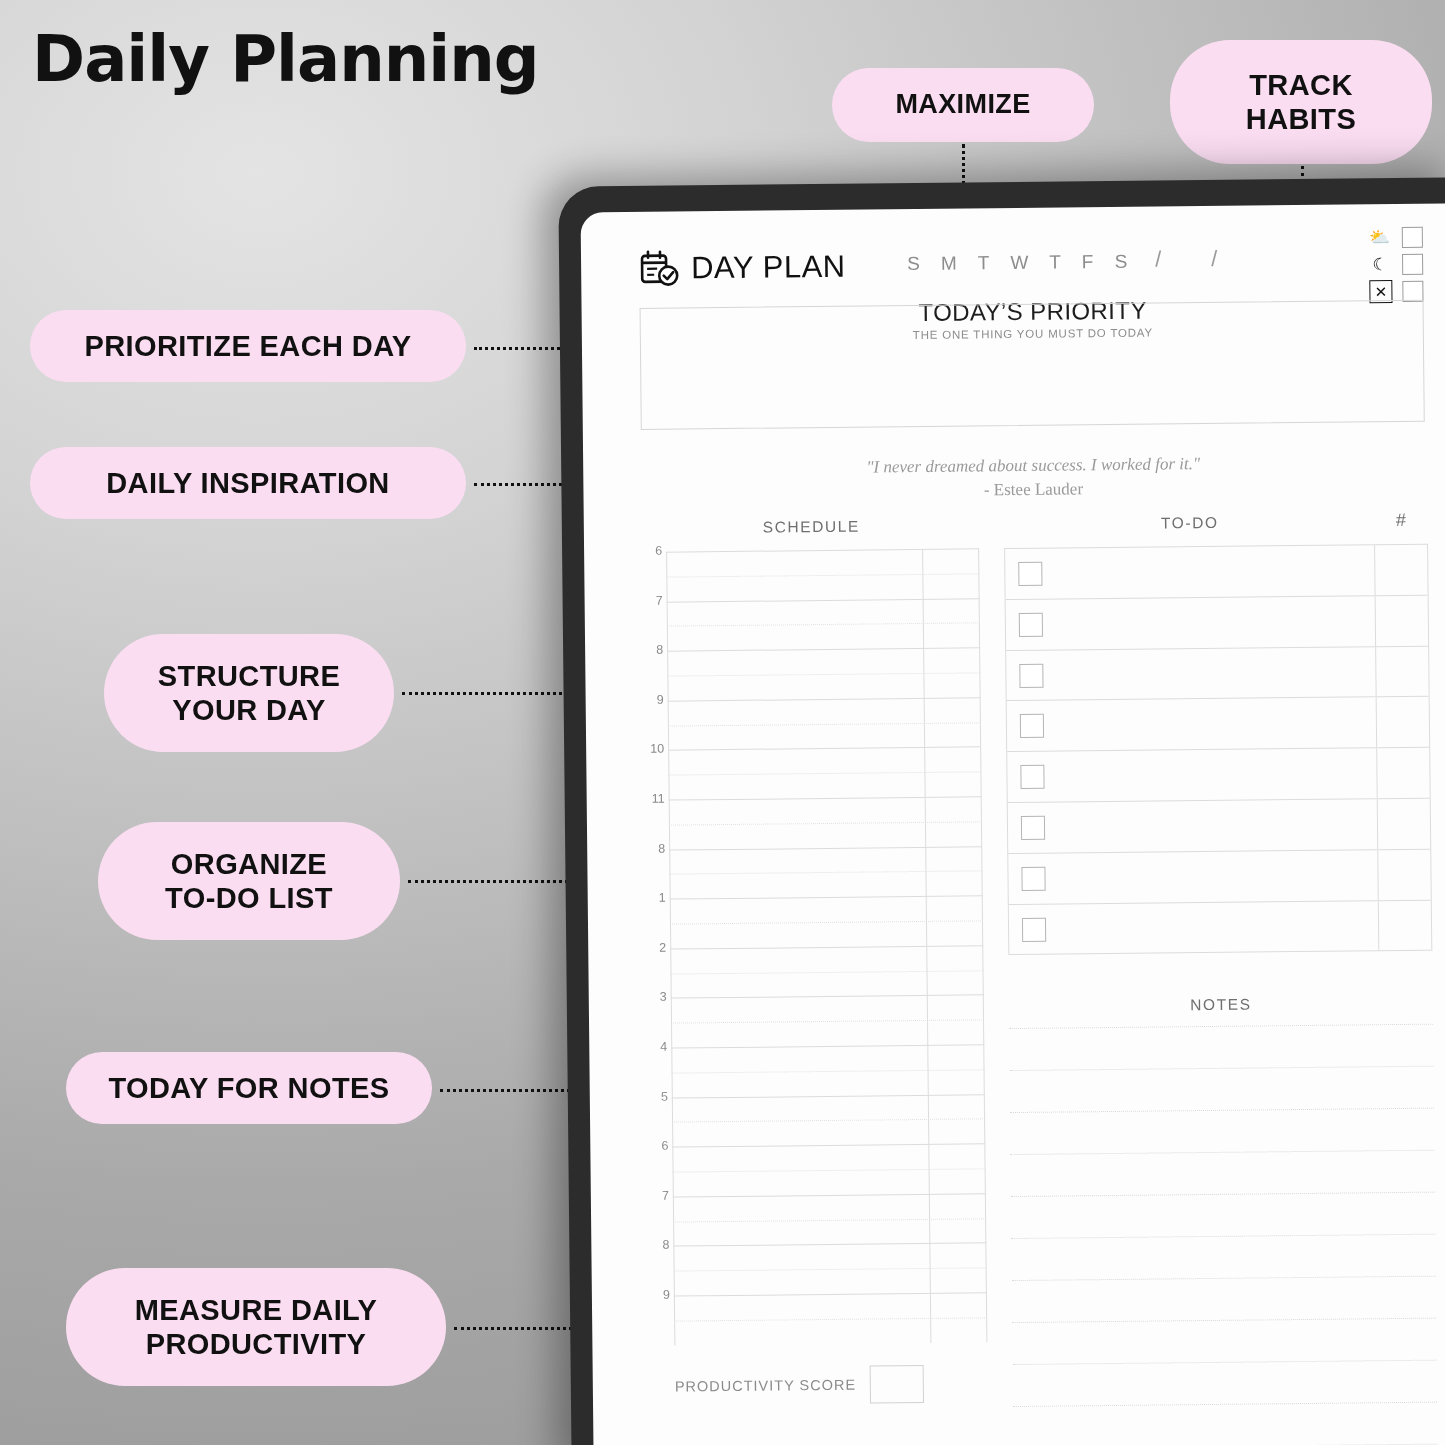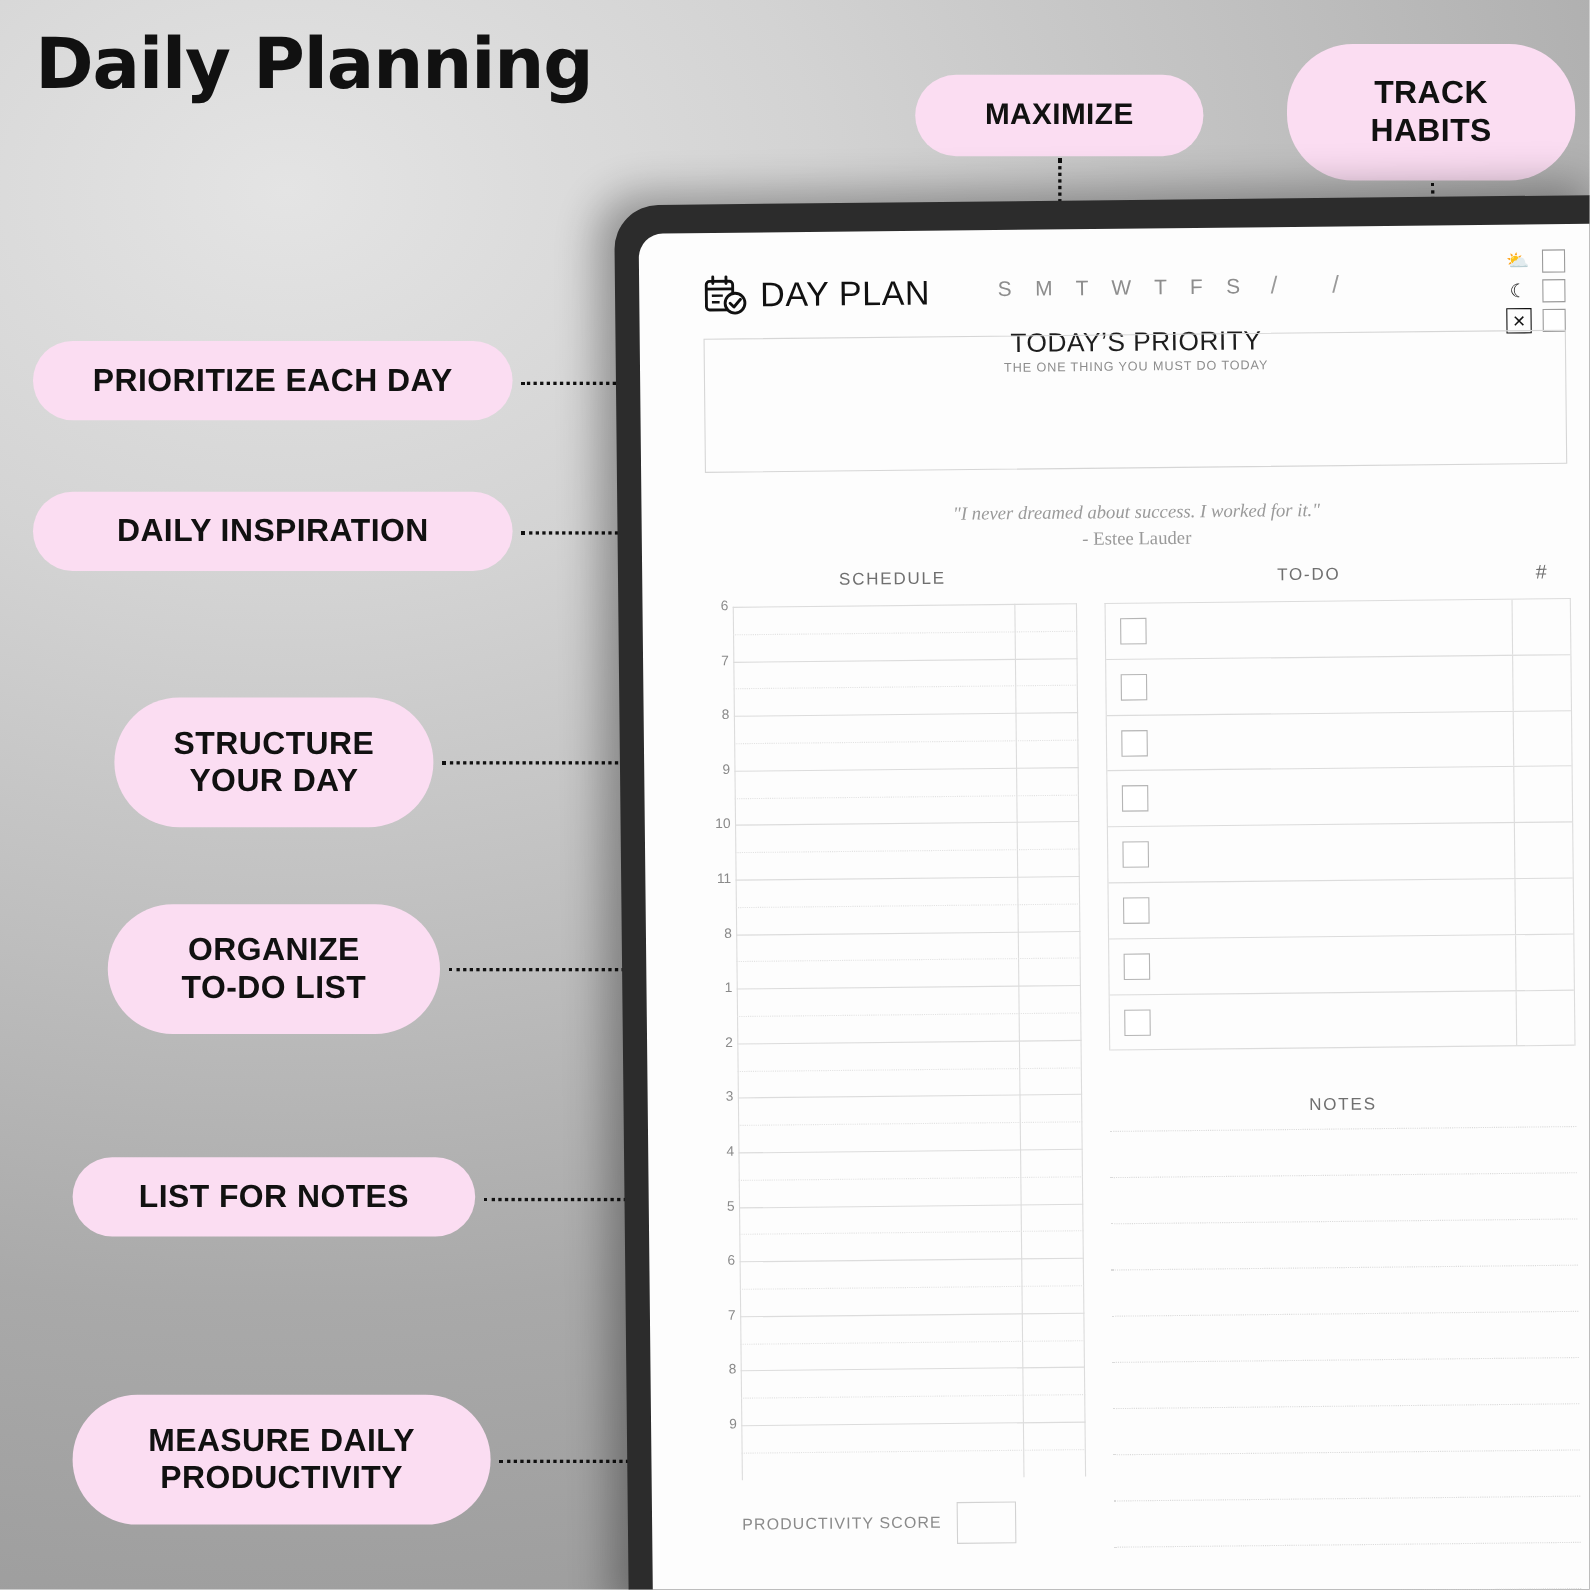--- a/index.html
+++ b/index.html
@@ -182,21 +182,21 @@
   <div class="arrow-r" style="left:632px;top:683px;"></div>
 
   <div class="pill" style="left:98px;top:822px;width:302px;height:118px;font-size:29px;white-space:pre-line;">
     <span>ORGANIZE
 TO-DO LIST</span>
   </div>
   <div class="dots" style="left:408px;top:880px;width:646px;"></div>
   <div class="arrow-r" style="left:1048px;top:871px;"></div>
 
   <div class="pill" style="left:66px;top:1052px;width:366px;height:72px;font-size:29px;">
-    <span>LIST FOR NOTES</span>
+    <span>TODAY FOR NOTES</span>
   </div>
   <div class="dots" style="left:440px;top:1089px;width:646px;"></div>
   <div class="arrow-r" style="left:1080px;top:1080px;"></div>
 
   <div class="pill" style="left:66px;top:1268px;width:380px;height:118px;font-size:29px;white-space:pre-line;">
     <span>MEASURE DAILY
 PRODUCTIVITY</span>
   </div>
   <div class="dots" style="left:454px;top:1327px;width:238px;"></div>
   <div class="arrow-r" style="left:686px;top:1318px;"></div>

